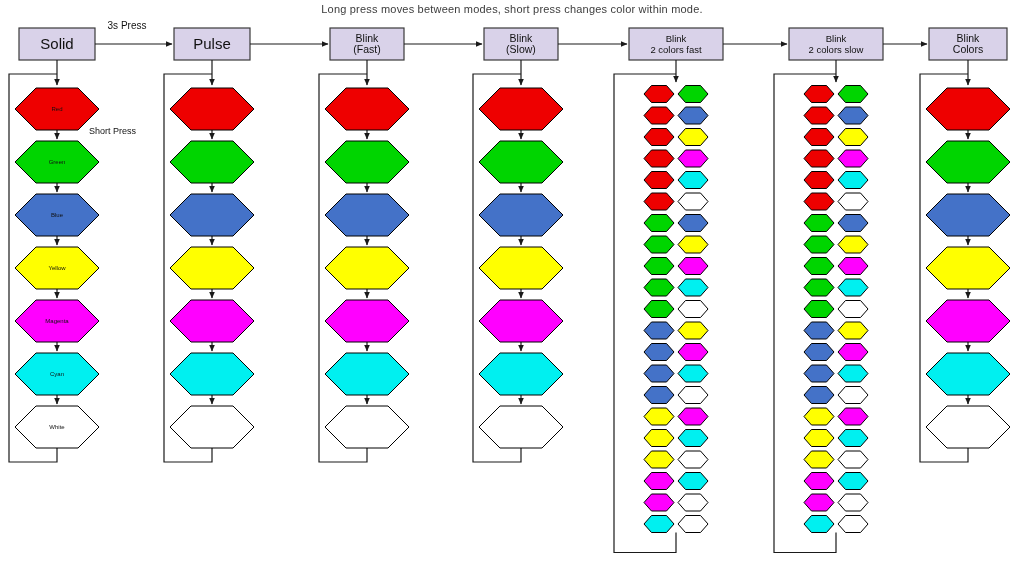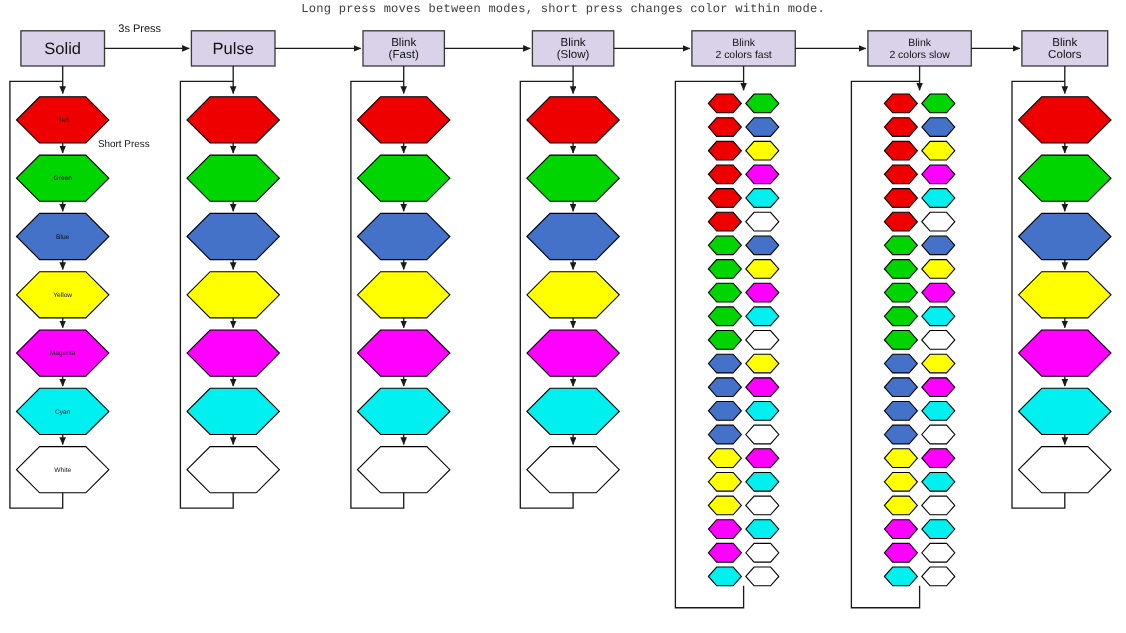--- a/index.html
+++ b/index.html
@@ -1,19 +1,19 @@
 <!DOCTYPE html>
 <html><head>
 <meta charset="utf-8">
 <style>
   html,body{margin:0;padding:0;background:#ffffff;}
   body{width:1024px;height:575px;overflow:hidden;font-family:"Liberation Sans",sans-serif;}
   .canvas{position:relative;width:1024px;height:575px;background:#fff;}
   .diagram-title{position:absolute;top:3px;left:0;width:100%;text-align:center;
-    font-size:11px;color:#3c3c3c;letter-spacing:.2px;font-family:Liberation Mono, monospace;}
+    font-size:11px;color:#3c3c3c;letter-spacing:.2px;}
   svg{position:absolute;top:0;left:0;}
   svg text{font-family:"Liberation Sans",sans-serif;}
 </style>
 </head>
 <body>
 
 <div class="canvas">
   <div class="diagram-title">Long press moves between modes, short press changes color within mode.</div>
   <svg id="diagram" width="1024" height="575" viewBox="0 0 1024 575">
       <defs>

